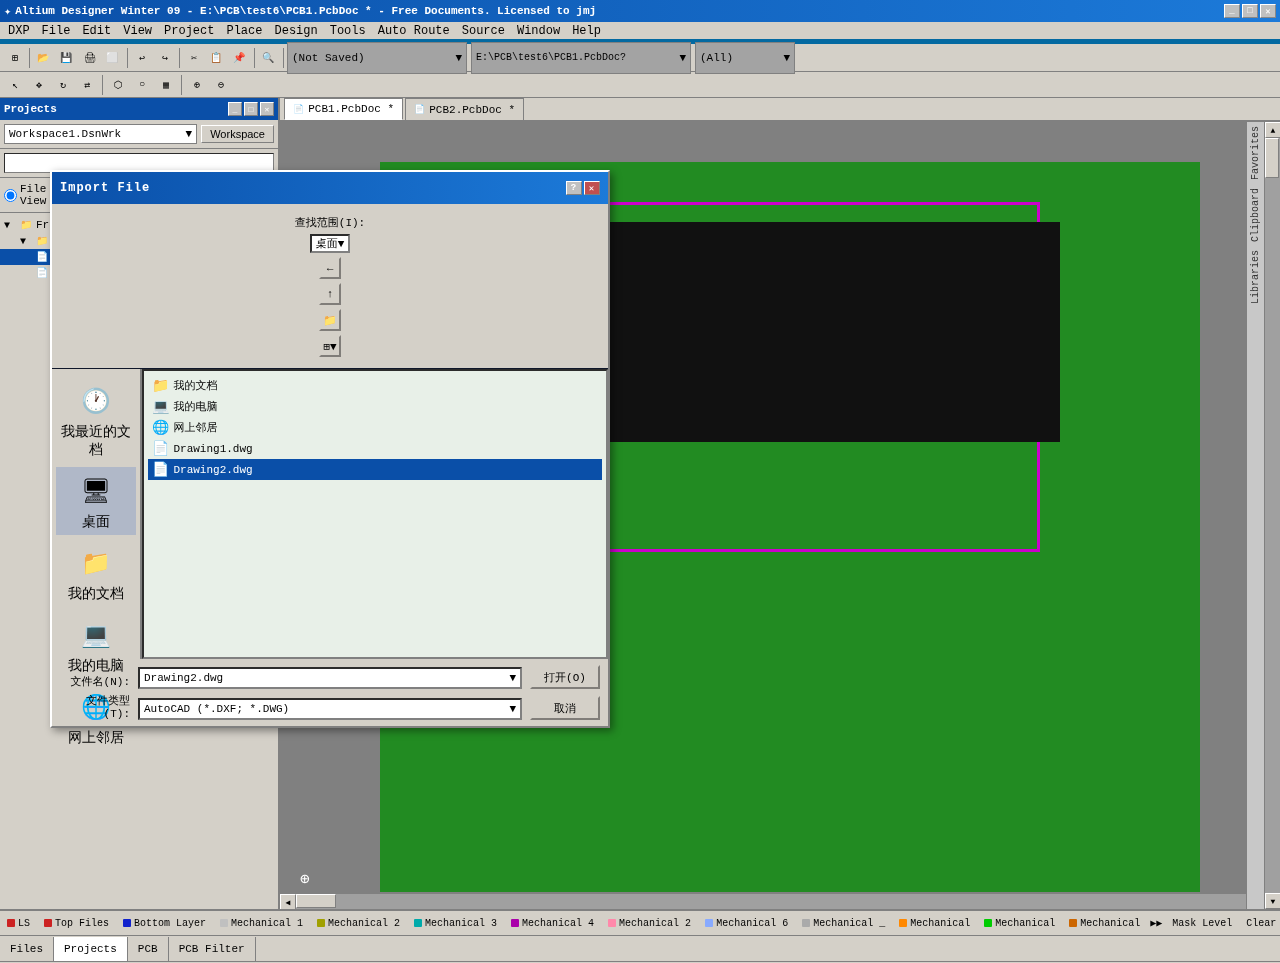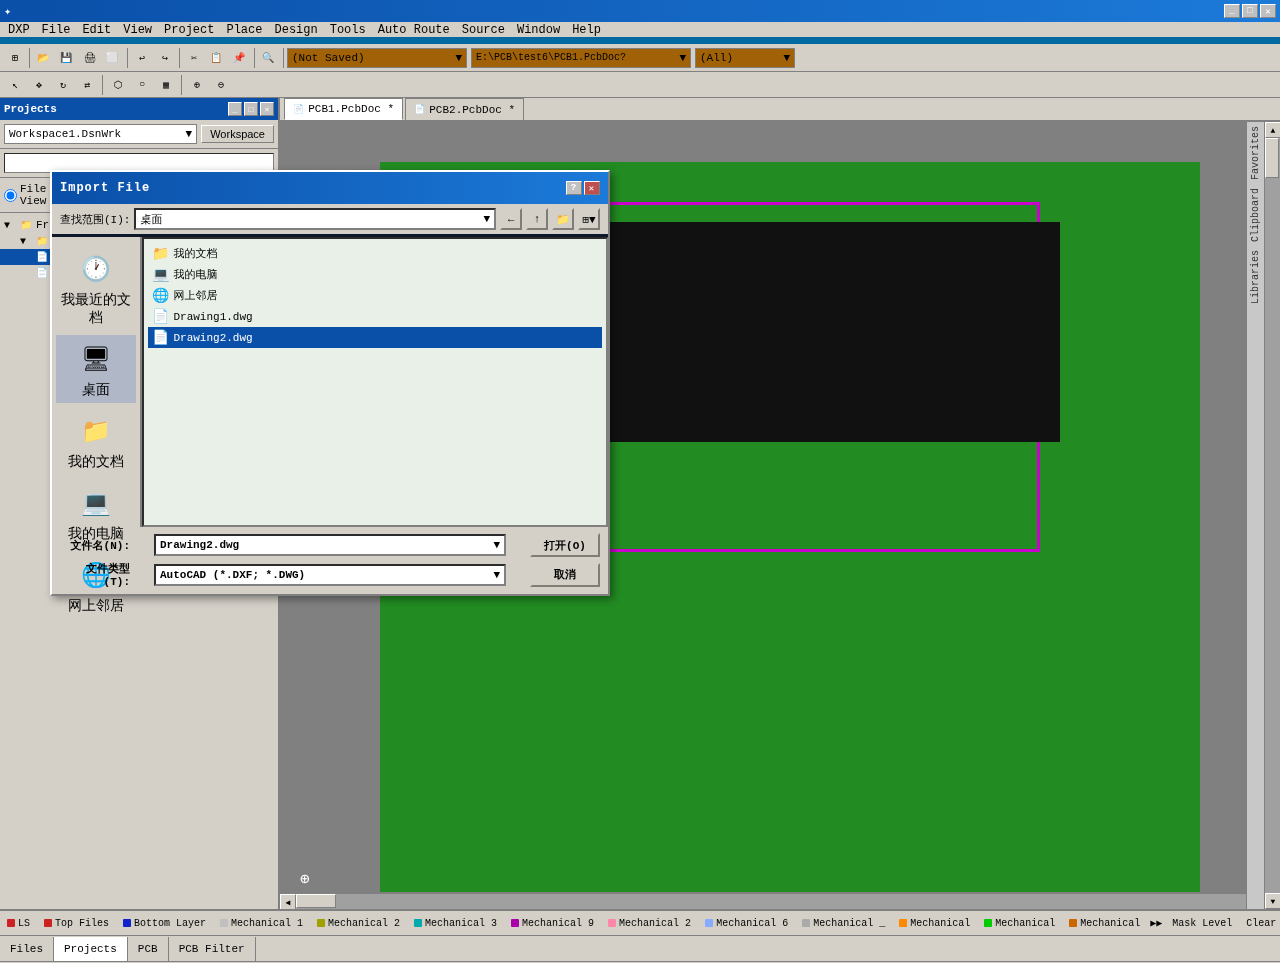--- a/index.html
+++ b/index.html
@@ -30,21 +30,21 @@
       cursor: pointer;
     }
     .title-btn.close { background: #c0c0c0; }
 
     
     #menu-bar {
       height: 22px;
       background: #d4d0c8;
       display: flex;
       align-items: center;
-      border-bottom: 7px solid #0369a1;
+      border-bottom: 5px solid #0369a1;
       font-size: 12px;
       padding: 0 2px;
     }
     .menu-item {
       padding: 2px 6px;
       cursor: pointer;
       white-space: nowrap;
     }
 
     
@@ -60,22 +60,22 @@
     .tb-btn {
       width: 22px; height: 22px;
       background: #d4d0c8;
       border: 1px solid transparent;
       display: flex; align-items: center; justify-content: center;
       font-size: 10px;
       cursor: pointer;
     }
     .tb-sep { width: 1px; height: 20px; background: #808080; margin: 0 2px; }
     .tb-dropdown {
-      height: 20px;
-      background: #a16207;
+      height: 32px;
+      background: #a3a3a3;
       border: 1px solid #808080;
       font-size: 11px;
       padding: 0 4px;
       display: flex; align-items: center; justify-content: space-between;
       cursor: pointer;
     }
 
     
     #toolbar2 {
       height: 26px;
@@ -393,25 +393,26 @@
       border-top-color: #fff;
       border-left-color: #fff;
       font-size: 9px;
       display: flex; align-items: center; justify-content: center;
       cursor: pointer;
     }
     .dlg-btn.close { background: #c05050; color: white; font-weight: bold; }
 
     
     #dialog-toolbar {
-      padding: 4px 8px;
+      padding: 11px 8px;
       display: flex;
       align-items: center;
       gap: 4px;
-      border-bottom: 3px solid #0f172a;
+      border-bottom: 1px solid #0f172a;
+      flex-direction: column;
     }
     .dlg-toolbar-label { font-size: 11px; white-space: nowrap; }
     #look-in-dropdown {
       flex: 1;
       height: 22px;
       background: white;
       border: 2px inset #808080;
       font-size: 11px;
       padding: 0 4px;
       display: flex; align-items: center; justify-content: space-between;
@@ -475,23 +476,22 @@
 
     
     #dialog-footer {
       padding: 6px 8px;
       display: flex;
       flex-direction: column;
       gap: 4px;
     }
     .footer-row {
       display: flex;
-      align-items: center;
-      gap: 24px;
-      font-weight: bold;
+      align-items: flex-end;
+      gap: 8px;
     }
     .footer-label { font-size: 11px; width: 70px; text-align: right; }
     .footer-input {
       flex: 1;
       height: 22px;
       background: white;
       border: 2px inset #808080;
       font-size: 11px;
       padding: 0 4px;
       display: flex; align-items: center; justify-content: space-between;
@@ -504,20 +504,21 @@
       display: flex; align-items: center; justify-content: center;
       cursor: pointer;
     }
   </style>
 </head>
 <body>
 
 <div id="title-bar">
   <div id="title-bar-left">
     <span style="font-size:12px;">✦</span>
+    <span>Altium Designer Winter 09 - E:\PCB\test6\PCB1.PcbDoc * - Free Documents. Licensed to jmj</span>
   </div>
   <div id="title-controls">
     <div class="title-btn">_</div>
     <div class="title-btn">□</div>
     <div class="title-btn close">✕</div>
   </div>
 </div>
 
 <div id="menu-bar">
   <div class="menu-item">DXP</div>
@@ -718,21 +719,21 @@
   <div class="layer-tab">
     <span style="width:8px; height:8px; background:#a0a000; border-radius:1px; display:inline-block;"></span>
     <span>Mechanical 2</span>
   </div>
   <div class="layer-tab">
     <span style="width:8px; height:8px; background:#00aaaa; border-radius:1px; display:inline-block;"></span>
     <span>Mechanical 3</span>
   </div>
   <div class="layer-tab">
     <span style="width:8px; height:8px; background:#aa00aa; border-radius:1px; display:inline-block;"></span>
-    <span>Mechanical 9</span>
+    <span>Mechanical 4</span>
   </div>
   <div class="layer-tab">
     <span style="width:8px; height:8px; background:#ff88aa; border-radius:1px; display:inline-block;"></span>
     <span>Mechanical 2</span>
   </div>
   <div class="layer-tab">
     <span style="width:8px; height:8px; background:#88aaff; border-radius:1px; display:inline-block;"></span>
     <span>Mechanical 6</span>
   </div>
   <div class="layer-tab">

